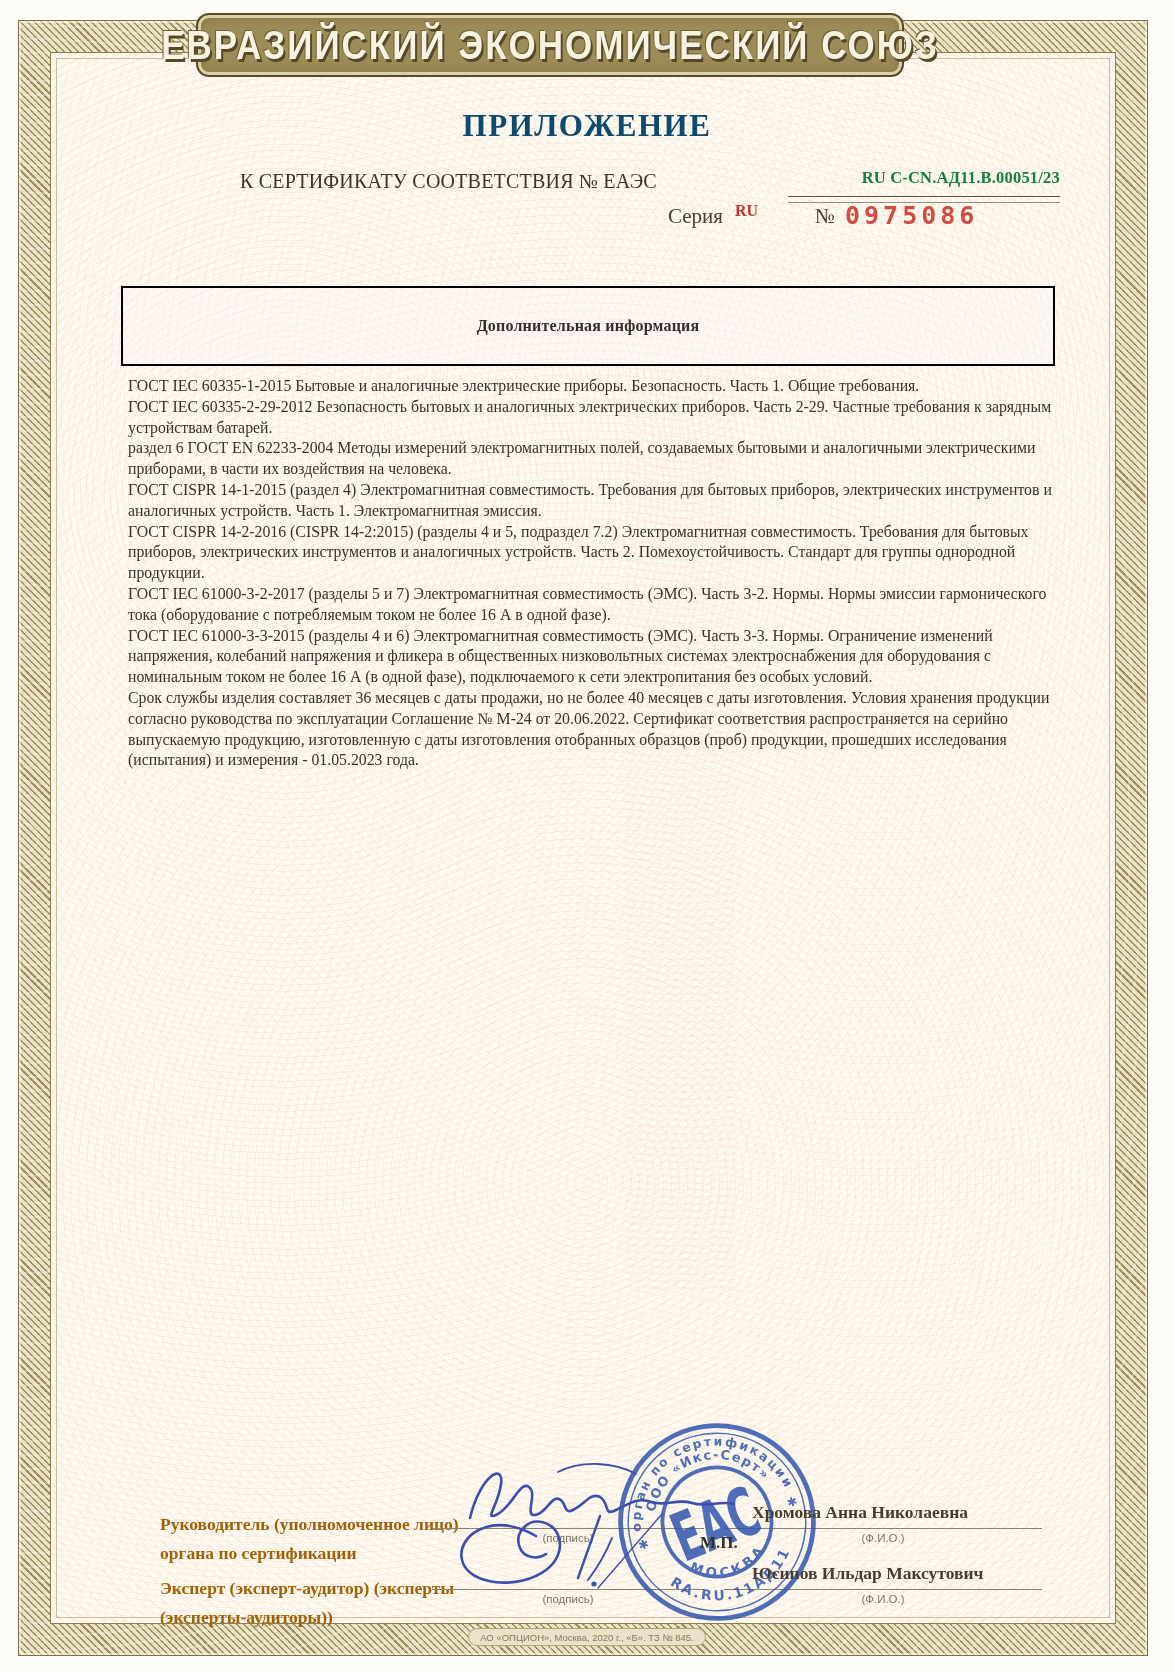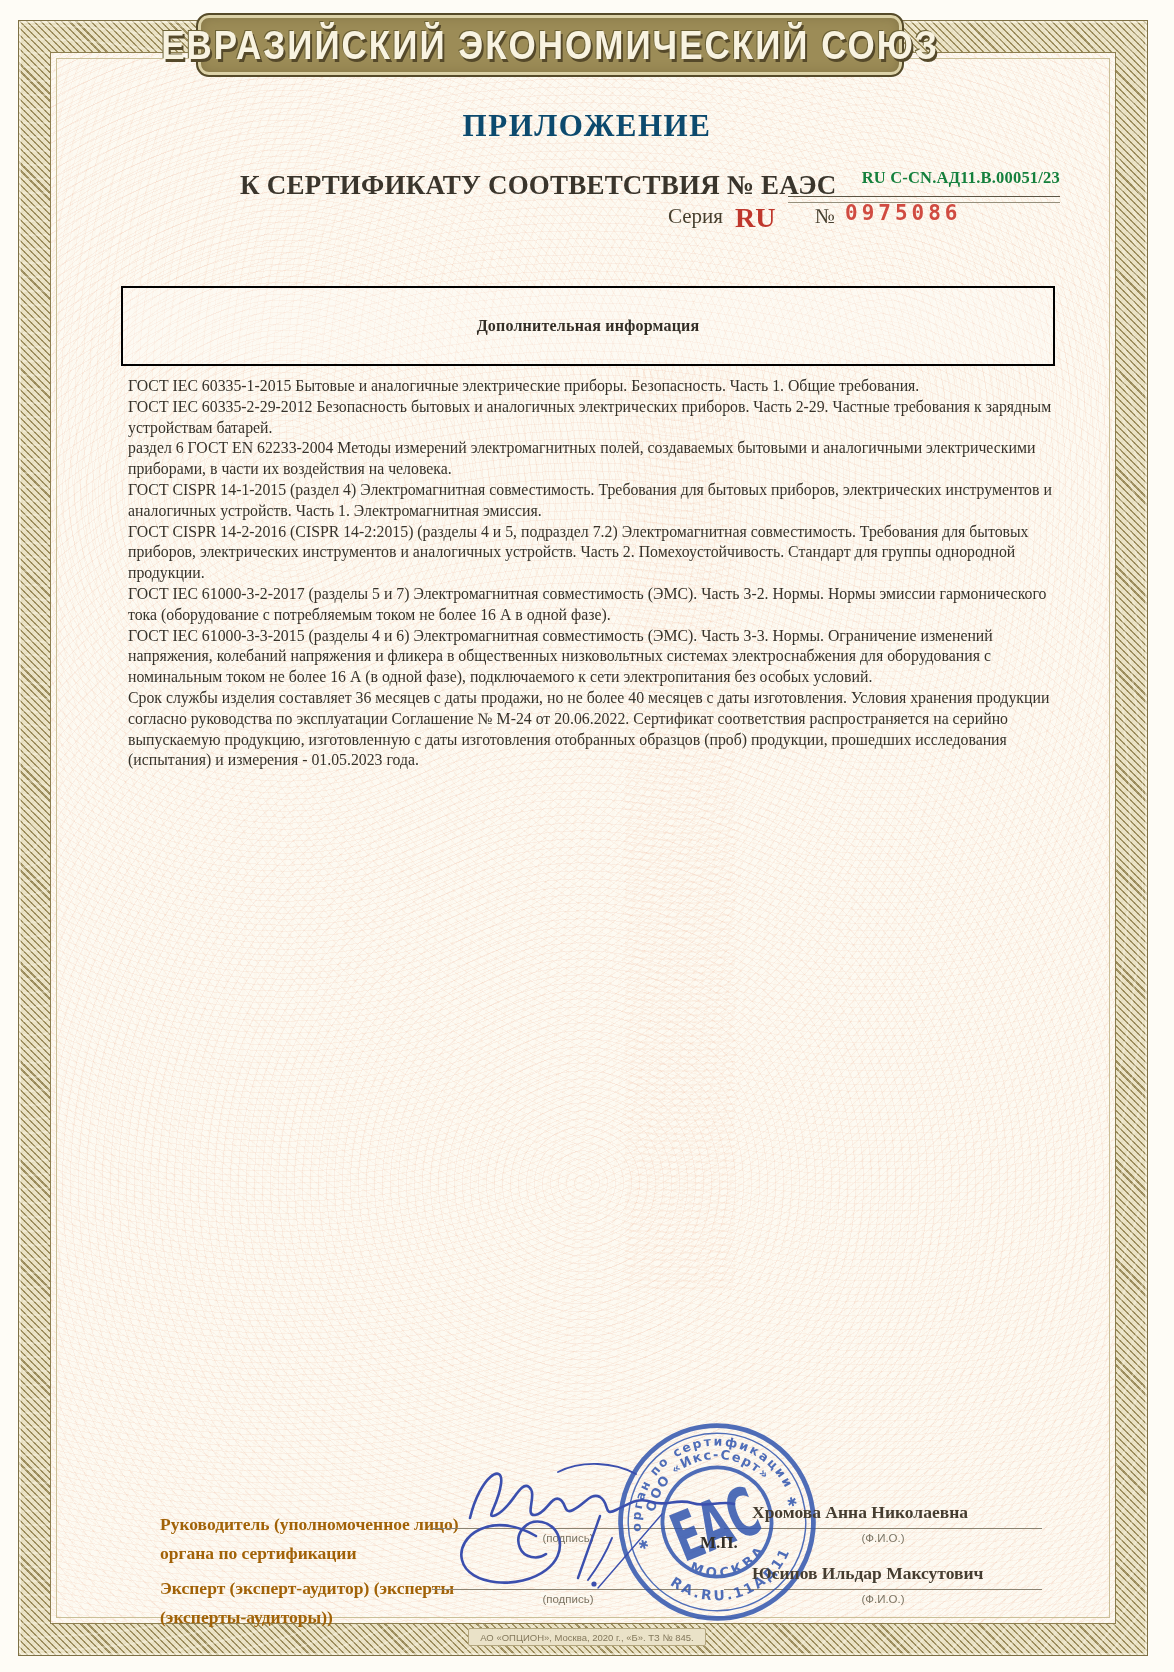--- a/index.html
+++ b/index.html
@@ -59,34 +59,34 @@
     text-shadow: 2px 2px 0 #55492a, -1px -1px 0 #6b6136;
     transform: scaleY(1.18);
   }
   
   .doc-title {
     position:absolute; left:0; top:108px; width:1174px; text-align:center; z-index:3;
     font-size:31px; font-weight:700; letter-spacing:1.5px; color:#0c4a6e;
   }
   .subtitle {
     position:absolute; left:240px; top:170px; z-index:3;
-    font-size:27px; font-weight:700; letter-spacing:.2px; color:#3a352c; white-space:nowrap;
+    font-size:20px; font-weight:400; letter-spacing:.2px; color:#3a352c; white-space:nowrap;
   }
   .cert-number {
     position:absolute; left:790px; top:168px; width:270px; text-align:right; z-index:3;
     font-size:16.5px; font-weight:700; color:#15803d; white-space:nowrap; letter-spacing:.2px;
   }
   .cert-line1 { position:absolute; left:788px; top:196px; width:272px; border-top:1.5px solid #5c5544; z-index:3; }
   .cert-line2 { position:absolute; left:788px; top:202px; width:272px; border-top:1px solid #96907c; z-index:3; }
   .series-label { position:absolute; left:668px; top:204px; font-size:21px; color:#473f2e; z-index:3; }
-  .series-value { position:absolute; left:735px; top:202px; font-size:28px; font-weight:700; color:#bf372c; z-index:3; }
+  .series-value { position:absolute; left:735px; top:202px; font-size:16px; font-weight:700; color:#bf372c; z-index:3; }
   .number-sign  { position:absolute; left:815px; top:204px; font-size:21px; color:#473f2e; z-index:3; }
   .number-value {
     position:absolute; left:845px; top:201px; z-index:3;
-    font-family:"DejaVu Sans Mono", monospace; font-size:21px; font-weight:700;
+    font-family:"DejaVu Sans Mono", monospace; font-size:25px; font-weight:700;
     letter-spacing:4px; color:#d04b41;
   }
   
   .info-box {
     position:absolute; left:121px; top:286px; width:934px; height:80px; z-index:3;
     border:2px solid #000000; display:flex; align-items:center; justify-content:center;
     background:rgba(255,253,246,.25);
   }
   .info-box-title { font-size:16px; font-weight:700; color:#332e26; letter-spacing:.2px; }
   
@@ -113,21 +113,21 @@
   .fc2 { left:724px; top:1593px; width:318px; }
   .mp-label { position:absolute; left:700px; top:1533px; font-size:17px; font-weight:700; color:#332f27; z-index:7; }
   
   .stamp { position:absolute; left:612px; top:1417px; width:210px; height:210px; z-index:5; opacity:.84; }
   .sig-ink { position:absolute; z-index:6; }
   .sig1 { left:462px; top:1458px; width:280px; height:78px; }
   .sig2 { left:448px; top:1508px; width:230px; height:86px; }
   
   .imprint {
     position:absolute; left:468px; top:1628px; width:238px; height:18px; z-index:6;
-    background:#eae2c8; border:1px solid #b3a67e; border-radius:2px;
+    background:#eae2c8; border:1px solid #b3a67e; border-radius:9px;
     display:flex; align-items:center; justify-content:center;
     font-family:"Liberation Sans", sans-serif; font-size:9.5px; color:#84795c; white-space:nowrap;
   }
 </style>
 </head>
 <body>
 
 <div class="page">
 
   <div class="band">

